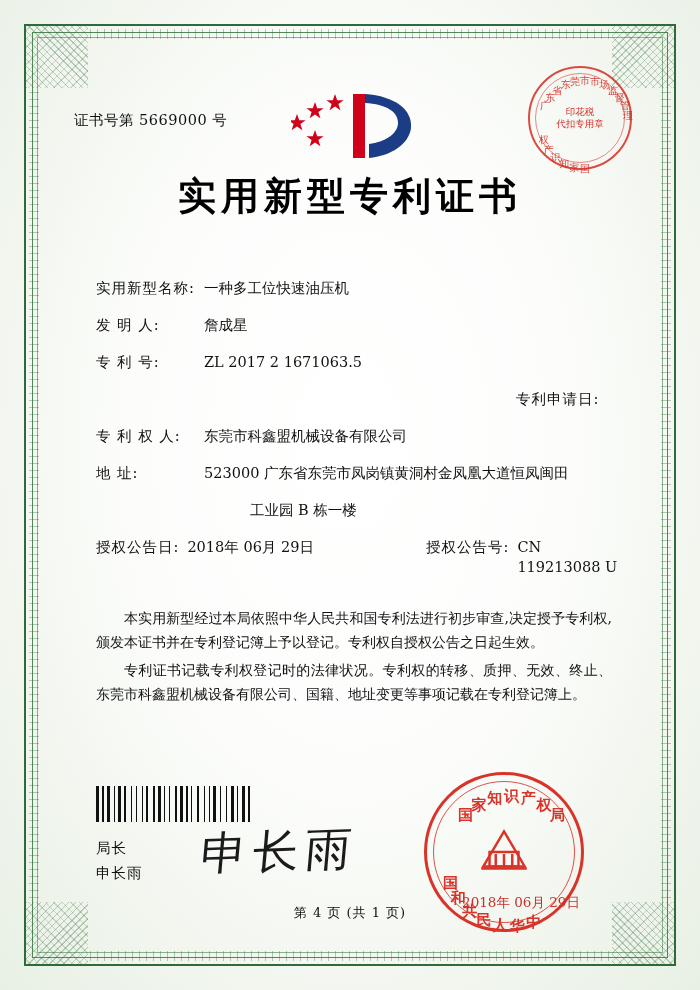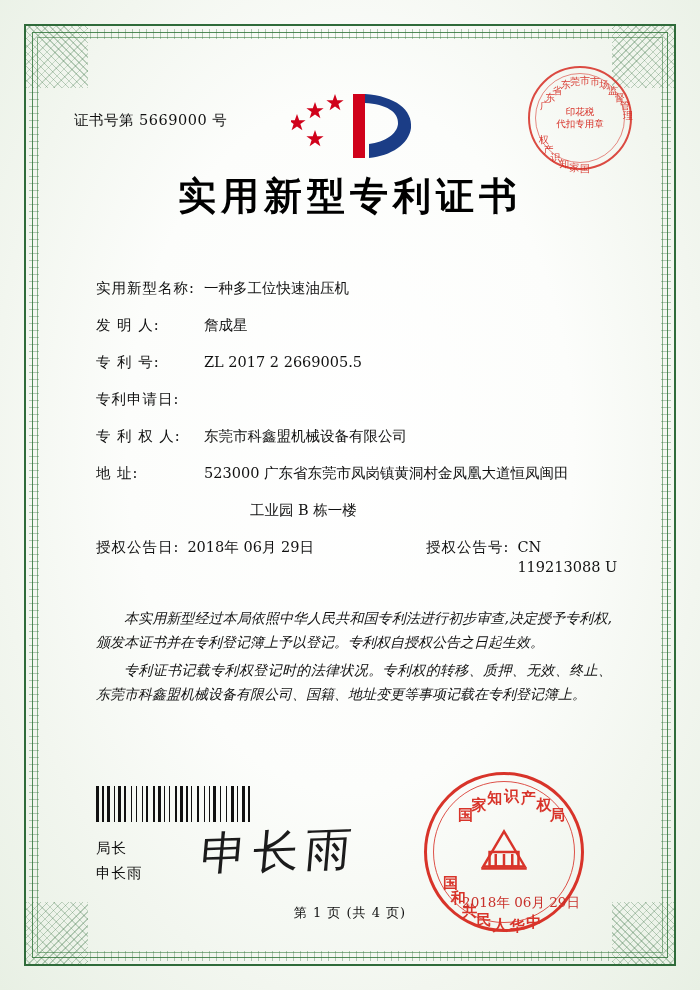--- a/index.html
+++ b/index.html
@@ -97,34 +97,34 @@
   }
 
   .title{
     position:absolute;left:0;right:0;top:125px;text-align:center;
     font-size:38px;letter-spacing:5px;color:#000;
     font-family:"DejaVu Serif","Liberation Serif",serif;font-weight:700;
   }
 
   .fields{position:absolute;left:50px;right:30px;top:232px;
     font-family:"DejaVu Serif","Liberation Serif",serif;font-size:14.5px;color:#111;}
-  .row{display:flex;margin-bottom:17px;line-height:20px;}
+  .row{display:flex;margin-bottom:17px;line-height:20px;justify-content:flex-end;}
   .lbl{width:108px;flex:0 0 108px;letter-spacing:1px;}
   .val{flex:1;}
   .row.two .left{flex:0 0 330px;display:flex;}
   .row.two .right{flex:1;display:flex;}
   .row.two .lbl2{width:auto;flex:0 0 auto;margin-right:8px;letter-spacing:1px;}
   .addr-2nd{margin-left:0;padding-left:46px;}
 
   .paras{
     position:absolute;left:50px;right:42px;top:560px;
     font-family:"DejaVu Serif","Liberation Serif",serif;
     font-size:14px;line-height:24px;color:#111;text-align:justify;
   }
-  .paras p{margin:0 0 4px 0;text-indent:28px;font-style:italic;}
+  .paras p{margin:0 0 4px 0;text-indent:28px;}
 
   
   .barcode{position:absolute;left:50px;top:740px;width:225px;height:36px;}
   .barcode i{position:absolute;top:0;bottom:0;background:#111;}
 
   
   .sign-label{
     position:absolute;left:50px;top:790px;
     font-family:"DejaVu Serif","Liberation Serif",serif;font-size:14.5px;color:#111;
     line-height:25px;letter-spacing:1px;
@@ -229,21 +229,21 @@
       <div class="row">
         <div class="lbl">实用新型名称:</div>
         <div class="val">一种多工位快速油压机</div>
       </div>
       <div class="row">
         <div class="lbl">发 明 人:</div>
         <div class="val">詹成星</div>
       </div>
       <div class="row">
         <div class="lbl">专 利 号:</div>
-        <div class="val">ZL 2017 2 2669005.5</div>
+        <div class="val">ZL 2017 2 1671063.5</div>
       </div>
       <div class="row">
         <div class="lbl">专利申请日:</div>
       </div>
       <div class="row">
         <div class="lbl">专 利 权 人:</div>
         <div class="val">东莞市科鑫盟机械设备有限公司</div>
       </div>
       <div class="row">
         <div class="lbl">地      址:</div>
@@ -330,15 +330,15 @@
         <g fill="none" stroke="#d8342a" stroke-width="2.4">
           <path d="M10 44 L30 10 L50 44 Z"></path>
           <rect x="16" y="30" width="28" height="14"></rect>
           <path d="M8 46 L52 46"></path>
           <path d="M22 32 L22 44 M30 32 L30 44 M38 32 L38 44"></path>
         </g>
       </svg>
     </div>
     <div class="seal-date">2018年 06月 29日</div>
 
-    <div class="footer">第 1 页 (共 4 页)</div>
+    <div class="footer">第 4 页 (共 1 页)</div>
   </div>
 </div>
 
 </body></html>

